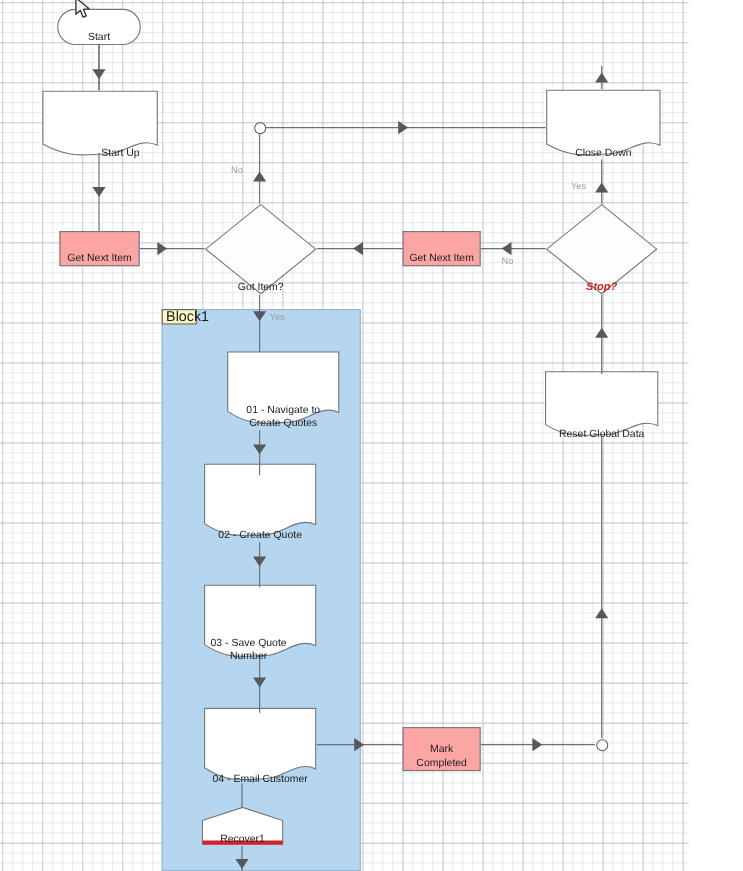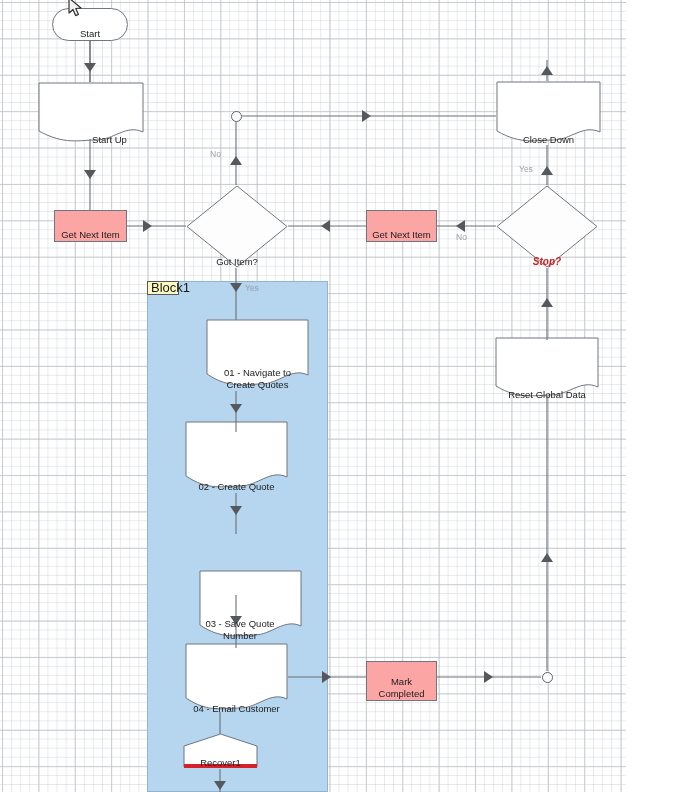--- a/index.html
+++ b/index.html
@@ -269,21 +269,21 @@
     <span class="lbl" style="margin-top:-10px; width:100px;">01 - Navigate to Create Quotes</span>
   </div>
 
   <div class="node shape-document" style="left:185px; top:421px; width:103px; height:72px;">
     <svg width="103" height="72" viewBox="0 0 103 72">
       <path d="M1,1 L102,1 L102,56 C85,48 73,65 55,65 C39,65 23,70 1,55 Z" fill="#ffffff" stroke="#6f767e" stroke-width="1"></path>
     </svg>
     <span class="lbl" style="margin-top:-10px; width:100px;">02 - Create Quote</span>
   </div>
 
-  <div class="node shape-document" style="left:199px; top:531px; width:82px; height:72px;margin-top:39px;">
+  <div class="node shape-document" style="left:185px; top:531px; width:82px; height:72px;">
     <svg width="103" height="72" viewBox="0 0 103 72">
       <path d="M1,1 L102,1 L102,56 C85,48 73,65 55,65 C39,65 23,70 1,55 Z" fill="#ffffff" stroke="#6f767e" stroke-width="1"></path>
     </svg>
     <span class="lbl" style="margin-top:-10px; width:100px;">03 - Save Quote Number</span>
   </div>
 
   <div class="node shape-document" style="left:185px; top:643px; width:103px; height:72px;">
     <svg width="103" height="72" viewBox="0 0 103 72">
       <path d="M1,1 L102,1 L102,56 C85,48 73,65 55,65 C39,65 23,70 1,55 Z" fill="#ffffff" stroke="#6f767e" stroke-width="1"></path>
     </svg>

